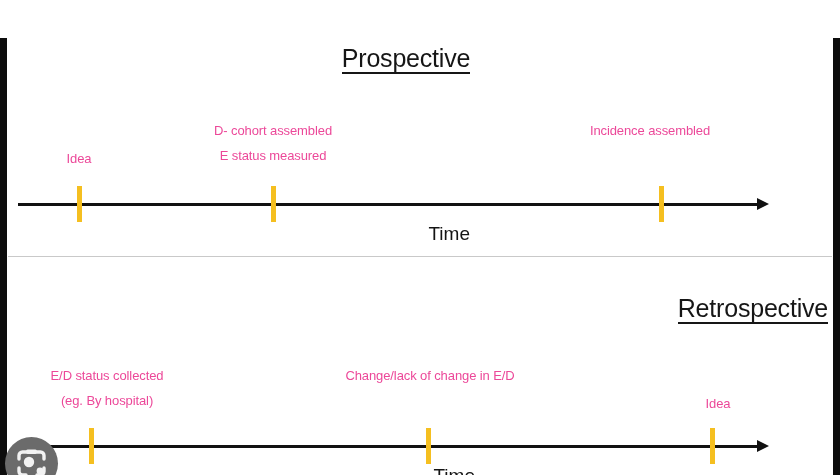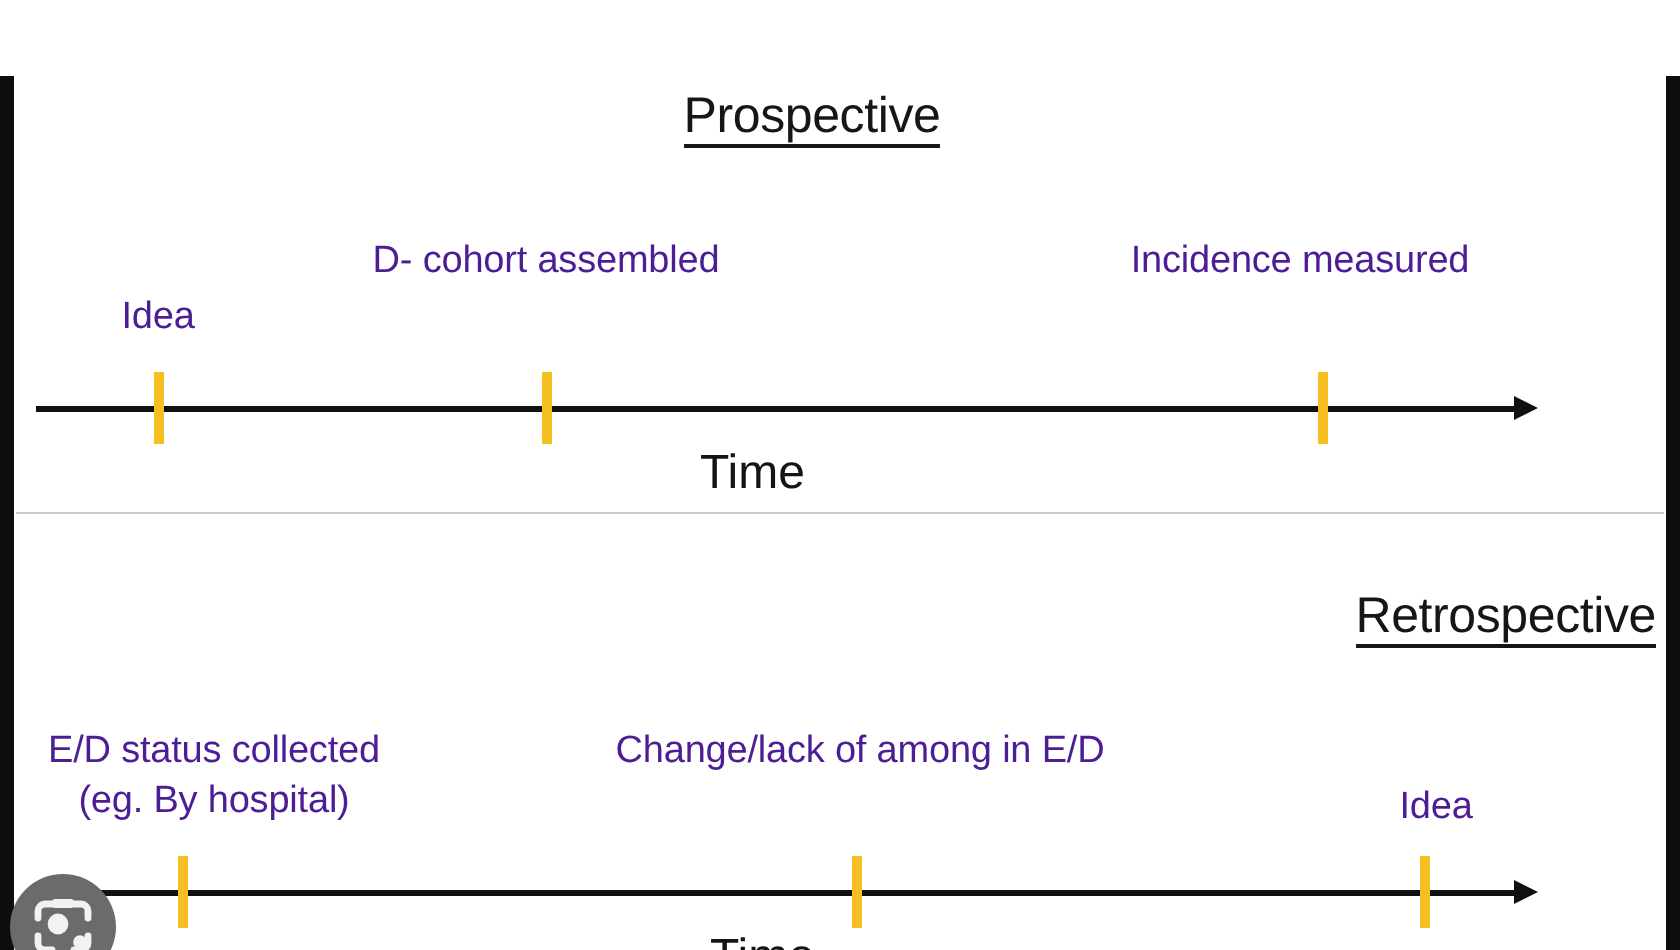--- a/index.html
+++ b/index.html
@@ -81,32 +81,32 @@
   }
   .tick {
     position: absolute;
     width: 5px;
     background: #f5bf20;
   }
 
   
   .lbl {
     position: absolute;
-    font-size: 19px;
-    color: #4c1d95;
+    font-size: 13px;
+    color: #ec4899;
     line-height: 25px;
     text-align: center;
     white-space: nowrap;
     letter-spacing: -0.1px;
   }
   .axis-name {
     position: absolute;
-    font-size: 24px;
+    font-size: 19px;
     color: #141414;
-    text-align: left;
+    text-align: right;
     white-space: nowrap;
   }
 
   
   .lens-btn {
     position: absolute;
     left: 5px;
     top: 399px;
     width: 53px;
     height: 53px;
@@ -162,24 +162,25 @@
     <div class="sec-title" style="left:0; top:6px; width:812px;">
       <span class="u">Prospective</span>
     </div>
 
     <div class="lbl" style="left:19px; top:108px; width:120px;">
       <span>Idea</span>
     </div>
 
     <div class="lbl" style="left:153px; top:80px; width:240px;">
       <div>D- cohort assembled</div>
+      <div>E status measured</div>
     </div>
 
     <div class="lbl" style="left:530px; top:80px; width:240px;">
-      <div>Incidence measured</div>
+      <div>Incidence assembled</div>
     </div>
 
     <div class="axis" style="left:18px; top:165px; width:742px;"></div>
     <div class="axis-head" style="left:757px; top:160px;"></div>
 
     <div class="tick" style="left:77px; top:148px; height:36px;"></div>
     <div class="tick" style="left:271px; top:148px; height:36px;"></div>
     <div class="tick" style="left:659px; top:148px; height:36px;"></div>
 
     <div class="axis-name" style="left:350px; top:185px; width:120px;">Time</div>
@@ -192,21 +193,21 @@
     <div class="sec-title" style="left:0; top:256px; width:828px;text-align:right;">
       <span class="u">Retrospective</span>
     </div>
 
     <div class="lbl" style="left:-8px; top:325px; width:230px;">
       <div>E/D status collected</div>
       <div>(eg. By hospital)</div>
     </div>
 
     <div class="lbl" style="left:265px; top:325px; width:330px;">
-      <div>Change/lack of among in E/D</div>
+      <div>Change/lack of change in E/D</div>
     </div>
 
     <div class="lbl" style="left:658px; top:353px; width:120px;">
       <span>Idea</span>
     </div>
 
     <div class="axis" style="left:18px; top:407px; width:742px;"></div>
     <div class="axis-head" style="left:757px; top:402px;"></div>
 
     <div class="tick" style="left:89px; top:390px; height:36px;"></div>

